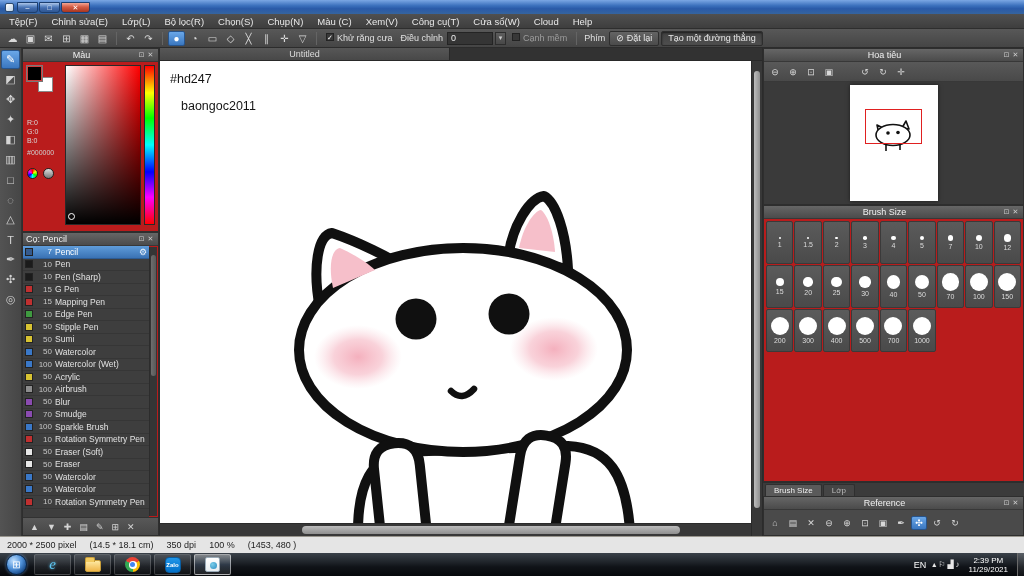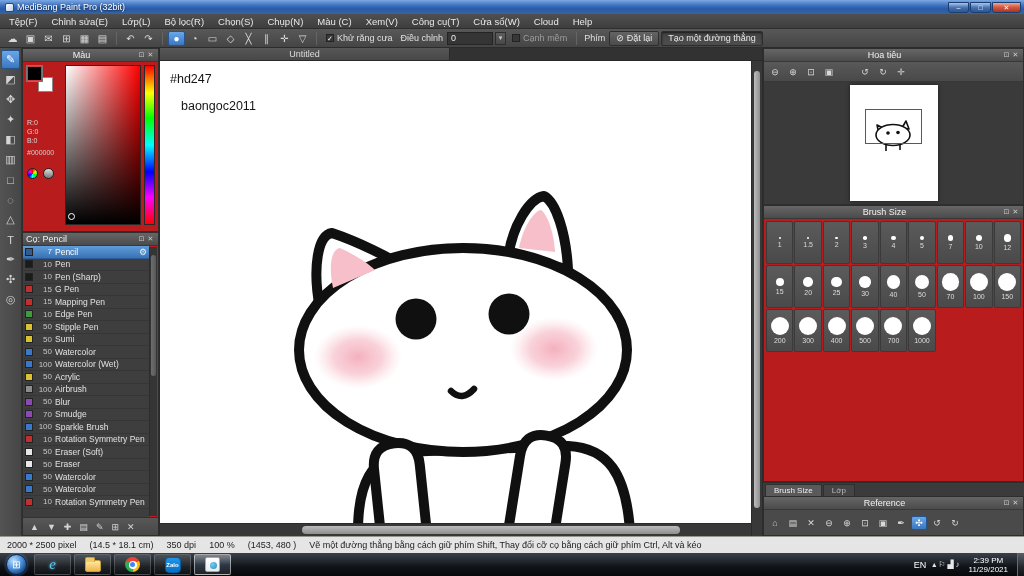--- a/index.html
+++ b/index.html
@@ -16,21 +16,21 @@
 .menubar{height:15px;flex:0 0 15px;background:linear-gradient(#505050,#3e3e3e);display:flex;align-items:center;padding-left:2px;border-bottom:1px solid #2e2e2e;}
 .menu-item{color:#e8e8e8;font-size:9.5px;padding:0 7px;height:100%;display:flex;align-items:center;white-space:nowrap;}
 
 .toolbar{height:19px;flex:0 0 19px;background:linear-gradient(#585858,#454545);display:flex;align-items:center;gap:2px;padding:0 4px;border-bottom:1px solid #2c2c2c;white-space:nowrap;}
 .tb-group{display:flex;gap:1px;}
 .icon-btn{width:17px;height:15px;display:flex;align-items:center;justify-content:center;color:#d8d8d8;font-size:10px;border:1px solid transparent;border-radius:2px;}
 .icon-btn.selected{background:linear-gradient(#6aa7e8,#3a77c0);border-color:#27548c;color:#fff;}
 .icon-btn.small{width:16px;height:14px;font-size:9px;}
 .vsep{width:1px;height:13px;background:#323232;border-right:1px solid #646464;margin:0 3px;}
 .tb-label{color:#e0e0e0;font-size:9px;margin:0 2px;}
-.tb-check{display:inline-flex;align-items:center;gap:3px;color:#e0e0e0;font-size:9px;margin:0 4px;}
+.tb-check{display:inline-flex;align-items:flex-start;gap:3px;color:#e0e0e0;font-size:9px;margin:0 4px;}
 .tb-check.dim{color:#9c9c9c;}
 .cb{width:8px;height:8px;background:#383838;border:1px solid #232323;display:inline-flex;align-items:center;justify-content:center;font-size:7px;color:#fff;line-height:1;}
 .num-input{width:46px;height:13px;background:#353535;border:1px solid #242424;color:#eee;font-size:9px;display:inline-flex;align-items:center;padding:0 3px;}
 .drop-btn{color:#ccc;font-size:7px;width:11px;height:13px;display:inline-flex;align-items:center;justify-content:center;background:linear-gradient(#5d5d5d,#484848);border:1px solid #2d2d2d;}
 .tb-btn{display:inline-flex;align-items:center;gap:3px;height:15px;padding:0 6px;background:linear-gradient(#646464,#4b4b4b);border:1px solid #2d2d2d;border-radius:2px;color:#e8e8e8;font-size:9px;font-family:inherit;}
 .tb-btn.pressed{background:linear-gradient(#414141,#4e4e4e);box-shadow:inset 0 1px 2px rgba(0,0,0,.55);}
 
 .main{flex:1;display:flex;min-height:0;}
 .toolstrip{width:22px;flex:0 0 22px;background:linear-gradient(to right,#535353,#464646);border-right:1px solid #323232;display:flex;flex-direction:column;align-items:center;padding-top:2px;gap:1px;}
 .tool-btn{width:19px;height:19px;display:flex;align-items:center;justify-content:center;color:#d5d5d5;font-size:11px;border:1px solid transparent;border-radius:2px;}
@@ -127,21 +127,20 @@
 .clock{color:#fff;font-size:8px;text-align:center;line-height:9px;margin:0 3px;}
 .show-desktop{width:7px;height:100%;border-left:1px solid #6a6a6a;background:linear-gradient(rgba(255,255,255,.16),rgba(255,255,255,.04));}
 </style>
 </head>
 <body>
 
 <div class="app">
 
   <div class="titlebar">
     <span class="app-icon"></span>
-    <span class="title-text">MediBang Paint Pro (32bit)</span>
     <div class="win-controls">
 
     <span class="win-btn minimize-button">–</span>
         <span class="win-btn maximize-button">□</span>
         <span class="win-btn close-button">✕</span>
       </div>
   </div>
 
   <div class="menubar">
 
@@ -673,21 +672,20 @@
     </div>
   </div>
 
   <div class="statusbar">
 
   <span class="status-seg">2000 * 2500 pixel</span>
       <span class="status-seg">(14.5 * 18.1 cm)</span>
       <span class="status-seg">350 dpi</span>
       <span class="status-seg">100 %</span>
       <span class="status-seg">(1453, 480 )</span>
-      <span class="status-seg">Vẽ một đường thẳng bằng cách giữ phím Shift, Thay đổi cỡ cọ bằng cách giữ phím Ctrl, Alt và kéo</span>
     </div>
 
   <div class="taskbar">
     <span class="start-orb">⊞</span>
     <div class="task-apps">
 
         <span class="task-btn internet-explorer-icon">
           <span class="task-icon"></span>
         </span>
 

